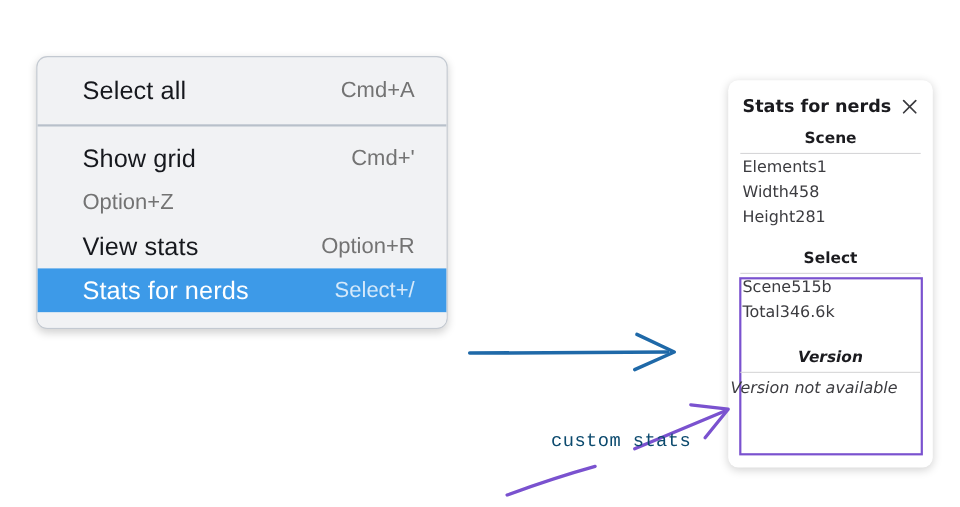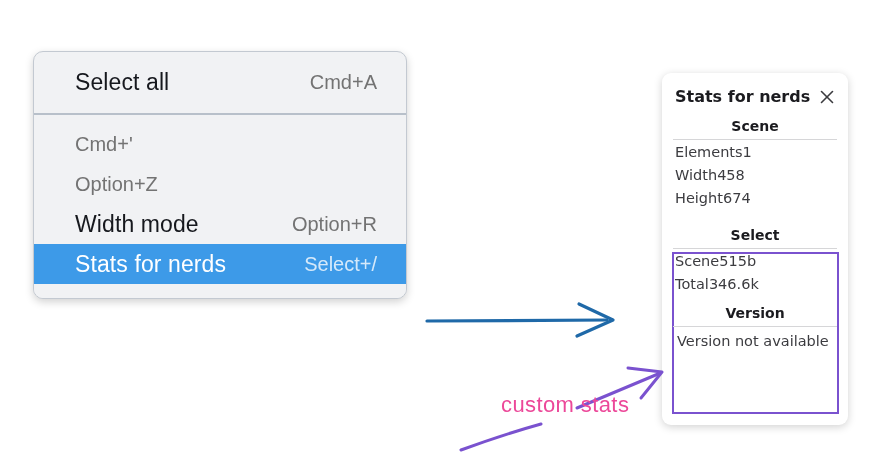--- a/index.html
+++ b/index.html
@@ -121,21 +121,21 @@
     align-items: center;
     font-size: 14.5px;
     color: #3c3c40;
     padding: 4px 13px 3px 13px;
   }
   .stats-row .k { white-space: nowrap; }
   .stats-row .v { white-space: nowrap; }
   .stats-note {
     font-size: 14.5px;
     color: #3c3c40;
-    padding: 6px 13px 4px 15px;
+    padding: 6px 13px 4px 2px;
     white-space: nowrap;
   }
 
   
   #custom-stats-box {
     position: absolute;
     left: 10px;
     top: 179px;
     width: 167px;
     height: 162px;
@@ -150,23 +150,23 @@
     position: absolute;
     pointer-events: none;
   }
   #blue-arrow  { left: 425px; top: 296px; }
   #purple-arrow { left: 455px; top: 358px; }
 
   #custom-stats-label {
     position: absolute;
     left: 501px;
     top: 392px;
-    font-family: Liberation Sans, sans-serif;
-    font-size: 22px;
-    color: #ec4899;
+    font-family: Liberation Mono, monospace;
+    font-size: 17px;
+    color: #0c4a6e;
     letter-spacing: 0.4px;
     white-space: nowrap;
   }
 </style>
 </head>
 <body>
 
 <div id="screen">
 
   <div id="context-menu">
@@ -175,27 +175,28 @@
       <div class="menu-item">
         <span class="label">Select all</span>
         <span class="shortcut">Cmd+A</span>
       </div>
     </div>
 
     <div class="menu-divider"></div>
 
     <div class="menu-group second">
       <div class="menu-item">
+        <span class="label">Show grid</span>
         <span class="shortcut">Cmd+'</span>
       </div>
       <div class="menu-item">
         <span class="shortcut">Option+Z</span>
       </div>
       <div class="menu-item">
-        <span class="label">Width mode</span>
+        <span class="label">View stats</span>
         <span class="shortcut">Option+R</span>
       </div>
       <div class="menu-item selected">
         <span class="label">Stats for nerds</span>
         <span class="shortcut">Select+/</span>
       </div>
     </div>
 
     <div class="menu-footer"></div>
   </div>
@@ -218,40 +219,40 @@
       <div class="stats-row">
         <span class="k">Elements</span>
         <span class="v">1</span>
       </div>
       <div class="stats-row">
         <span class="k">Width</span>
         <span class="v">458</span>
       </div>
       <div class="stats-row">
         <span class="k">Height</span>
-        <span class="v">674</span>
+        <span class="v">281</span>
       </div>
     </div>
 
     <div id="custom-stats-box"></div>
 
     <div class="boxed-content" style="margin-top:12px;">
       <div class="stats-section-title">Select</div>
       <div class="stats-rule"></div>
       <div class="stats-row">
         <span class="k">Scene</span>
         <span class="v">515b</span>
       </div>
       <div class="stats-row">
         <span class="k">Total</span>
         <span class="v">346.6k</span>
       </div>
     </div>
 
-    <div class="boxed-content" style="margin-top:4px;">
+    <div class="boxed-content" style="margin-top:16px;font-style:italic;">
       <div class="stats-section-title">Version</div>
       <div class="stats-rule"></div>
       <div class="stats-note">Version not available</div>
     </div>
 
   </div>
 
   <svg id="blue-arrow" width="200" height="48" viewBox="0 0 200 48">
     <path d="M2 25 L182 24" stroke="#1f69a8" stroke-width="3.2" stroke-linecap="round" fill="none"></path>
     <path d="M154 8 L188 24 L152 40" stroke="#1f69a8" stroke-width="3.2" stroke-linecap="round" stroke-linejoin="round" fill="none"></path>

